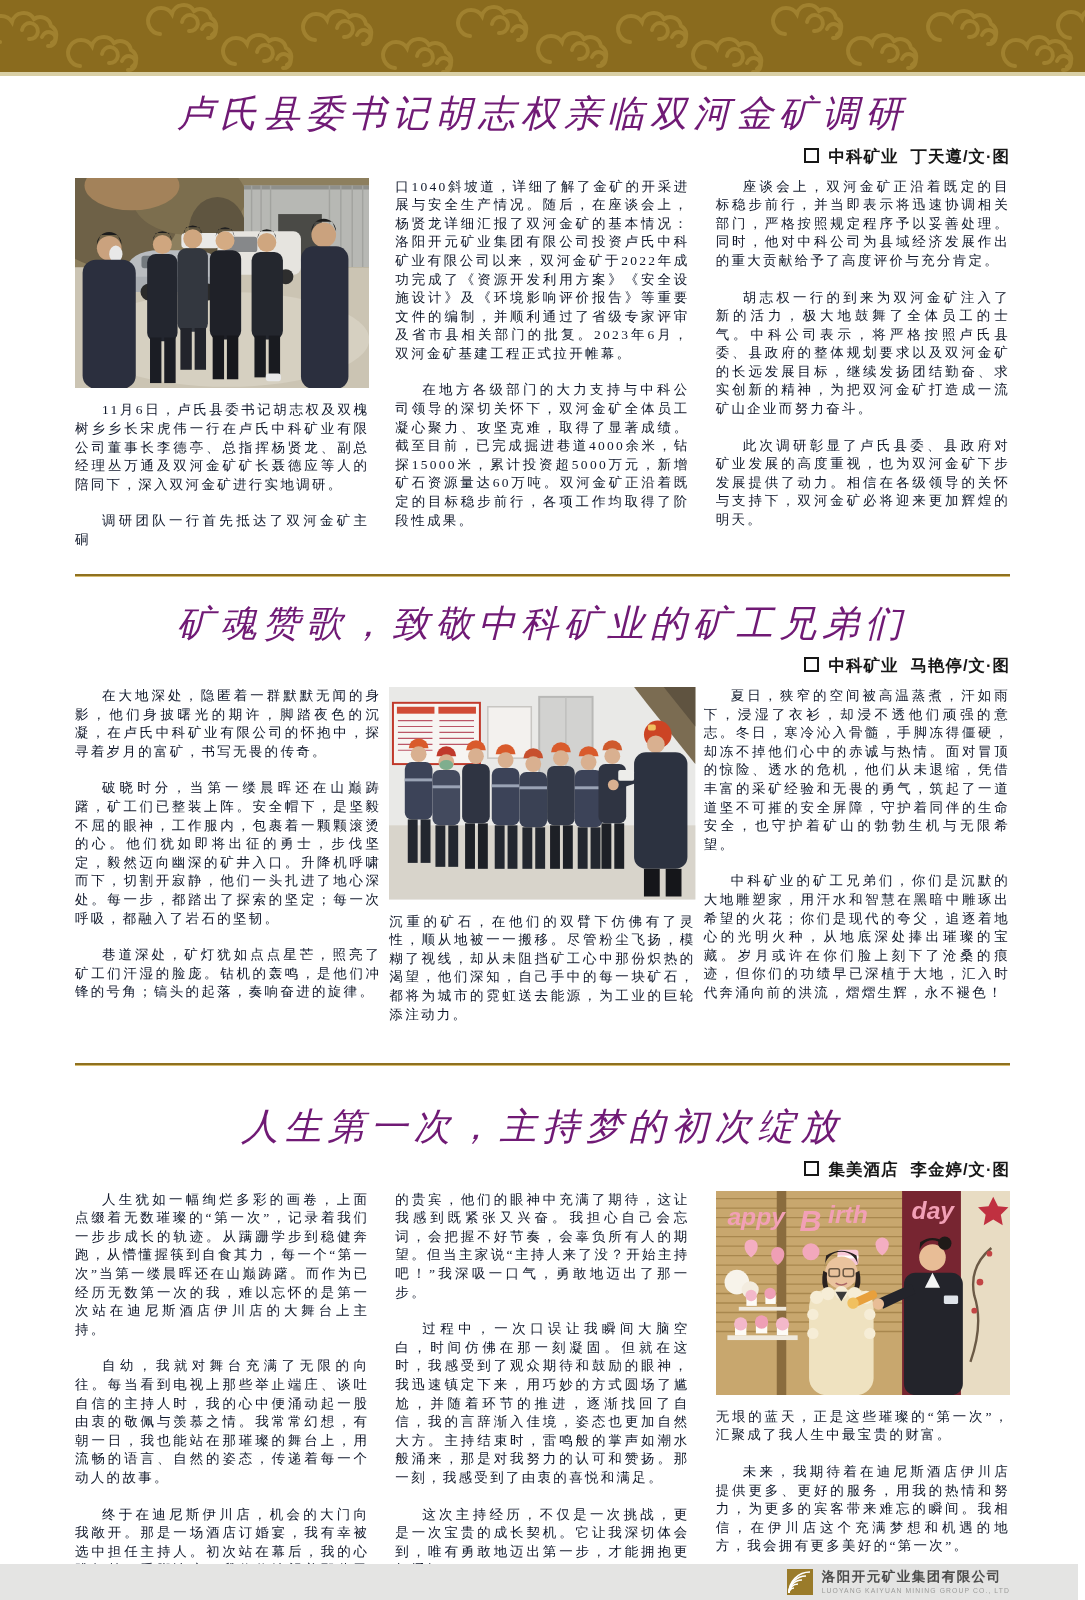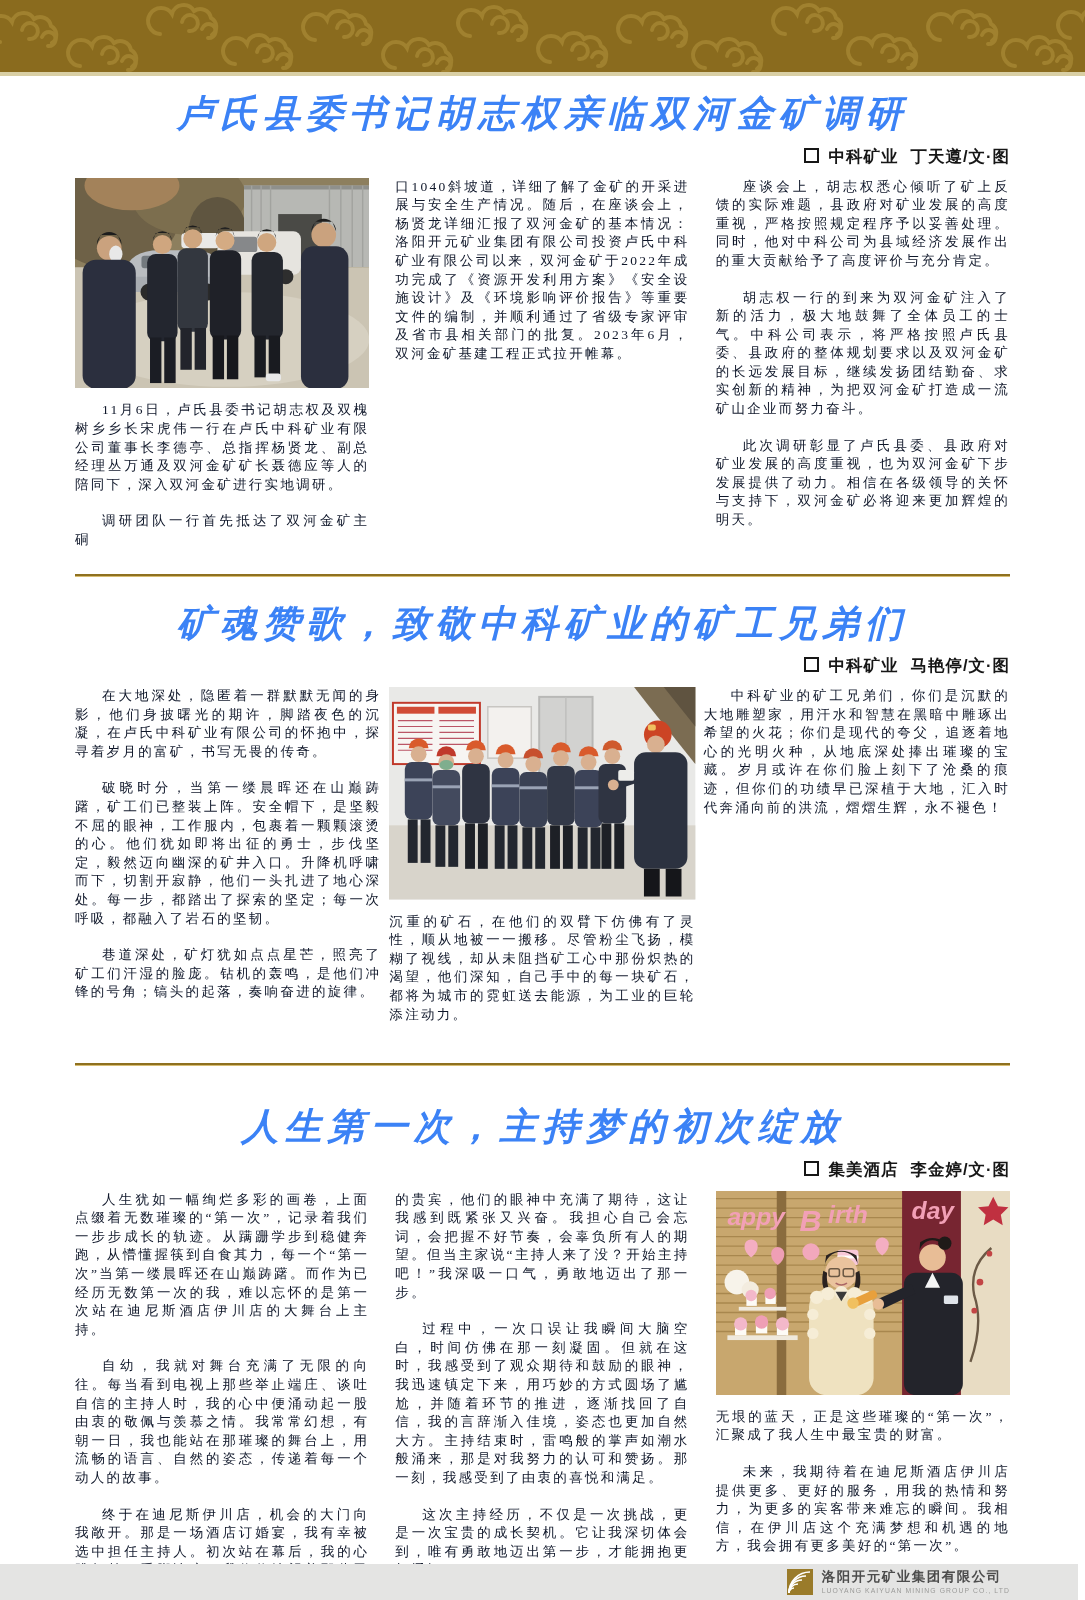--- a/index.html
+++ b/index.html
@@ -6,22 +6,22 @@
   body{
     width:1085px;height:1600px;position:relative;background:#ffffff;
     font-family:"Liberation Serif","DejaVu Serif",serif;overflow:hidden;
   }
   
   .header-band{height:72px;background:#8a6b1e;border-bottom:4px solid #d9cfa4;position:relative;overflow:hidden;}
   .header-band svg{display:block;}
   
   .content{padding:0 75px;}
   .article-title{
-    margin:0;text-align:center;font-weight:bold;font-style:italic;
-    color:#3b82f6;font-size:37px;letter-spacing:6px;line-height:1.15;
+    margin:0;text-align:center;font-weight:normal;font-style:italic;
+    color:#701a75;font-size:37px;letter-spacing:6px;line-height:1.15;
     font-family:"Liberation Serif","DejaVu Serif",serif;
   }
   .t1{padding-top:17px;}
   .t2{padding-top:26px;}
   .t3{padding-top:40px;}
   .byline{
     text-align:right;font-family:"Liberation Sans","DejaVu Sans",sans-serif;
     font-weight:bold;font-size:16.5px;color:#161616;margin:10px 0 10px;letter-spacing:1px;
   }
   .byline .sq{display:inline-block;width:11px;height:11px;border:2px solid #161616;margin-right:9px;vertical-align:-1px;}
@@ -149,23 +149,24 @@
             <circle cx="262" cy="60" r="13" fill="#caa27e"></circle>
               <path d="M249 56 a13 13 0 0 1 26 0 l-4 -10 h-18 z" fill="#1d1d1d"></path>
             <rect x="238" y="72" width="50" height="150" rx="13" fill="#2b2f3e"></rect>
           </g>
         </svg>
         <p class="para ind">11月6日，卢氏县委书记胡志权及双槐树乡乡长宋虎伟一行在卢氏中科矿业有限公司董事长李德亭、总指挥杨贤龙、副总经理丛万通及双河金矿矿长聂德应等人的陪同下，深入双河金矿进行实地调研。</p>
         <p class="para ind">调研团队一行首先抵达了双河金矿主硐</p>
       </div>
       <div class="col">
         <p class="para">口1040斜坡道，详细了解了金矿的开采进展与安全生产情况。随后，在座谈会上，杨贤龙详细汇报了双河金矿的基本情况：洛阳开元矿业集团有限公司投资卢氏中科矿业有限公司以来，双河金矿于2022年成功完成了《资源开发利用方案》《安全设施设计》及《环境影响评价报告》等重要文件的编制，并顺利通过了省级专家评审及省市县相关部门的批复。2023年6月，双河金矿基建工程正式拉开帷幕。</p>
-      </div>
-      <div class="col">
-        <p class="para ind">座谈会上，胡志权悉心倾听了矿上反馈的实际难题，县政府对矿业发展的高度重视，严格按照规定程序予以妥善处理。同时，他对中科公司为县域经济发展作出的重大贡献给予了高度评价与充分肯定。</p>
+        <p class="para ind">在地方各级部门的大力支持与中科公司领导的深切关怀下，双河金矿全体员工凝心聚力、攻坚克难，取得了显著成绩。截至目前，已完成掘进巷道4000余米，钻探15000米，累计投资超5000万元，新增矿石资源量达60万吨。双河金矿正沿着既定的目标稳步前行，各项工作均取得了阶段性成果。</p>
+      </div>
+      <div class="col">
+        <p class="para ind">座谈会上，双河金矿正沿着既定的目标稳步前行，并当即表示将迅速协调相关部门，严格按照规定程序予以妥善处理。同时，他对中科公司为县域经济发展作出的重大贡献给予了高度评价与充分肯定。</p>
         <p class="para ind">胡志权一行的到来为双河金矿注入了新的活力，极大地鼓舞了全体员工的士气。中科公司表示，将严格按照卢氏县委、县政府的整体规划要求以及双河金矿的长远发展目标，继续发扬团结勤奋、求实创新的精神，为把双河金矿打造成一流矿山企业而努力奋斗。</p>
         <p class="para ind">此次调研彰显了卢氏县委、县政府对矿业发展的高度重视，也为双河金矿下步发展提供了动力。相信在各级领导的关怀与支持下，双河金矿必将迎来更加辉煌的明天。</p>
       </div>
     </div>
   </section>
 
   <hr class="divider">
 
   <section class="a2">
     <h1 class="article-title t2">矿魂赞歌，致敬中科矿业的矿工兄弟们</h1>
@@ -281,20 +282,21 @@
             <path d="M252 86 L226 96 L230 104 L254 96 Z" fill="#2c3240"></path>
             <circle cx="227" cy="99" r="5.5" fill="#d9b090"></circle>
             <rect x="232" y="84" width="16" height="11" rx="2" fill="#ededea"></rect>
             <rect x="258" y="184" width="16" height="28" fill="#15161a"></rect>
               <rect x="280" y="184" width="16" height="28" fill="#15161a"></rect>
           </g>
         </svg>
         <p class="para">沉重的矿石，在他们的双臂下仿佛有了灵性，顺从地被一一搬移。尽管粉尘飞扬，模糊了视线，却从未阻挡矿工心中那份炽热的渴望，他们深知，自己手中的每一块矿石，都将为城市的霓虹送去能源，为工业的巨轮添注动力。</p>
       </div>
       <div class="col">
+        <p class="para ind">夏日，狭窄的空间被高温蒸煮，汗如雨下，浸湿了衣衫，却浸不透他们顽强的意志。冬日，寒冷沁入骨髓，手脚冻得僵硬，却冻不掉他们心中的赤诚与热情。面对冒顶的惊险、透水的危机，他们从未退缩，凭借丰富的采矿经验和无畏的勇气，筑起了一道道坚不可摧的安全屏障，守护着同伴的生命安全，也守护着矿山的勃勃生机与无限希望。</p>
         <p class="para ind">中科矿业的矿工兄弟们，你们是沉默的大地雕塑家，用汗水和智慧在黑暗中雕琢出希望的火花；你们是现代的夸父，追逐着地心的光明火种，从地底深处捧出璀璨的宝藏。岁月或许在你们脸上刻下了沧桑的痕迹，但你们的功绩早已深植于大地，汇入时代奔涌向前的洪流，熠熠生辉，永不褪色！</p>
       </div>
     </div>
   </section>
 
   <hr class="divider">
 
   <section class="a3">
     <h1 class="article-title t3">人生第一次，主持梦的初次绽放</h1>
     <div class="byline">

